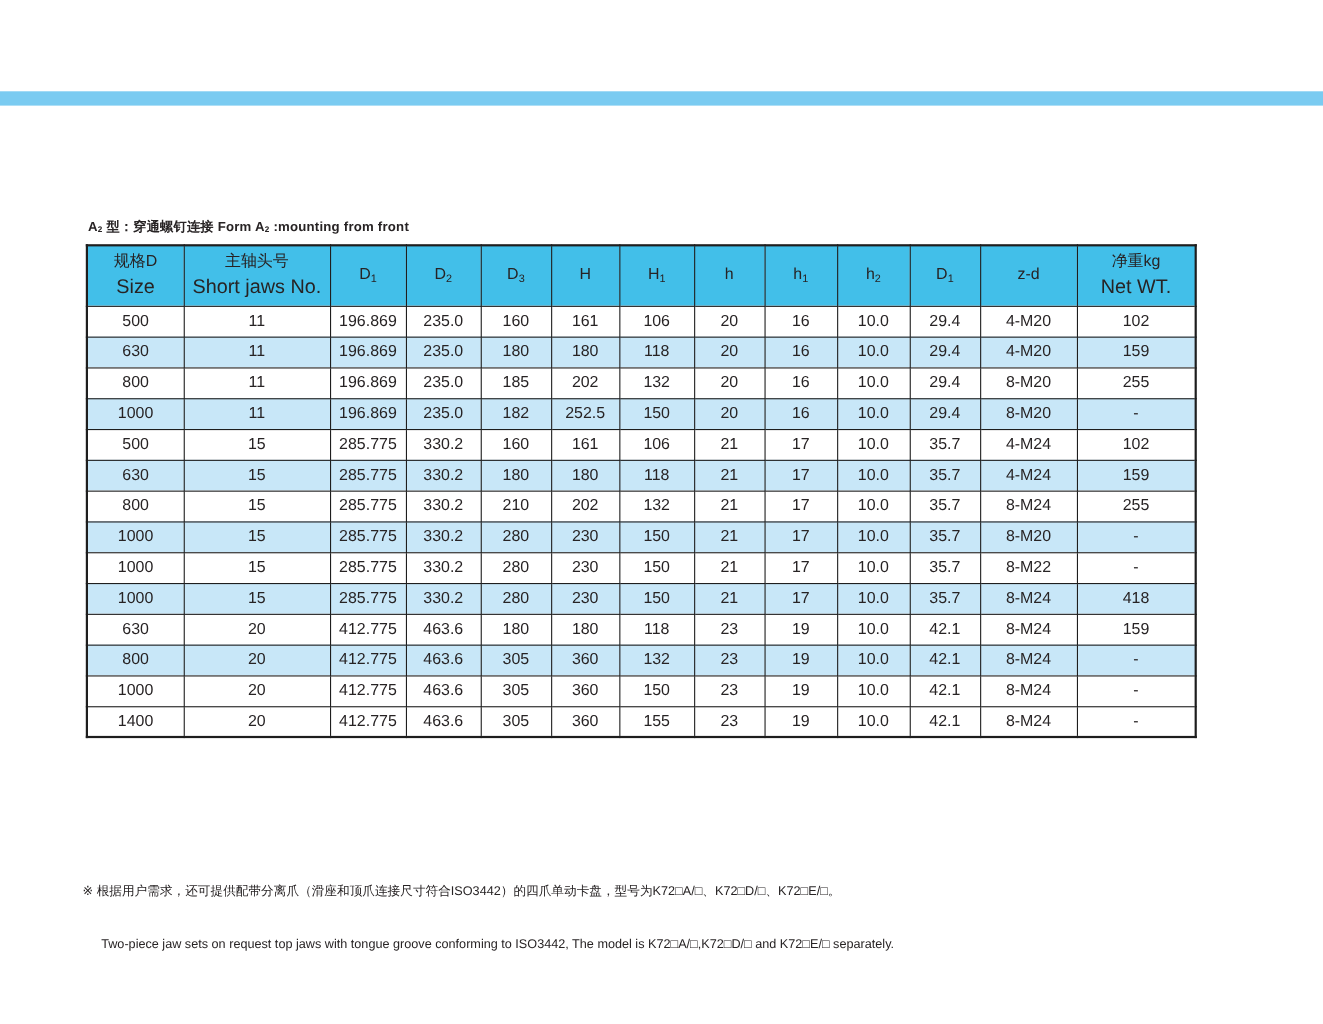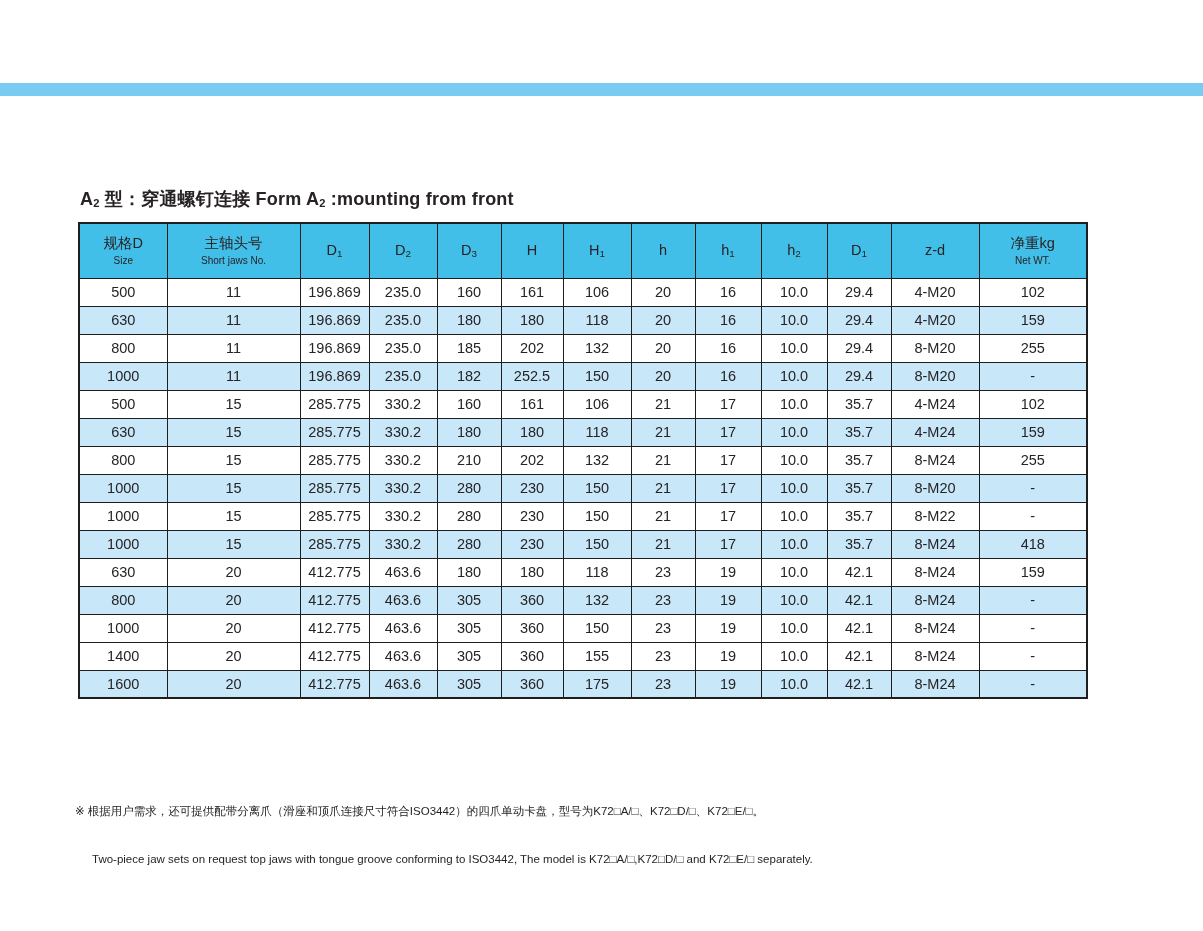--- a/index.html
+++ b/index.html
@@ -12,40 +12,40 @@
   *{margin:0;padding:0;box-sizing:border-box;}
   html,body{width:1203px;height:931px;background:#ffffff;overflow:hidden;}
   body{font-family:"Liberation Sans","DejaVu Sans",sans-serif;color:var(--ink);position:relative;}
 
   .accent-stripe{
     position:absolute;left:0;top:83px;width:100%;height:13px;
     background:var(--stripe);
   }
 
   .page-title{
-    position:absolute;left:80px;top:187px;
-    font-size:18px;letter-spacing:0.2px;color:var(--ink);
+    position:absolute;left:80px;top:198px;
+    font-size:12px;letter-spacing:0.2px;color:var(--ink);
     white-space:nowrap;
   }
   .page-title sub{font-size:0.62em;vertical-align:-0.18em;}
 
   .table-wrap{position:absolute;left:78px;top:222px;}
   table{
     border-collapse:collapse;table-layout:fixed;width:1008px;
     font-size:14.5px;color:var(--ink);
   }
   table,th,td{border:1px solid var(--border);}
   table{border:2px solid var(--border);}
   thead th{
     background:var(--header-bg);
     height:55px;font-weight:normal;font-size:14.5px;
     text-align:center;vertical-align:middle;line-height:1.35;
     padding:0 2px;
   }
-  thead th .hdr-en{display:block;font-size:10px;}
+  thead th .hdr-en{display:block;font-size:18px;}
   thead th sub{font-size:0.68em;vertical-align:-0.2em;}
   tbody td{
     height:28px;text-align:center;vertical-align:middle;
     background:#ffffff;padding:0 2px;font-size:14.5px;
   }
   tbody tr.alt td{background:var(--row-alt-bg);}
 
   .notes{
     position:absolute;left:75px;top:803px;width:900px;
     font-size:11.5px;line-height:1.4;color:var(--ink);
@@ -297,35 +297,20 @@
           <td>305</td>
           <td>360</td>
           <td>155</td>
           <td>23</td>
           <td>19</td>
           <td>10.0</td>
           <td>42.1</td>
           <td>8-M24</td>
           <td>-</td>
         </tr>
-        <tr class="alt">
-          <td>1600</td>
-          <td>20</td>
-          <td>412.775</td>
-          <td>463.6</td>
-          <td>305</td>
-          <td>360</td>
-          <td>175</td>
-          <td>23</td>
-          <td>19</td>
-          <td>10.0</td>
-          <td>42.1</td>
-          <td>8-M24</td>
-          <td>-</td>
-        </tr>
       </tbody>
   </table>
 </div>
 
 <div class="notes">
   <div class="line-zh"><span>※</span> <span>根据用户需求，还可提供配带分离爪（滑座和顶爪连接尺寸符合ISO3442）的四爪单动卡盘，型号为K72□A/□、K72□D/□、K72□E/□。</span></div>
   <div class="line-en">Two-piece jaw sets on request top jaws with tongue groove conforming to ISO3442, The model is K72□A/□,K72□D/□ and K72□E/□ separately.</div>
 </div>
 
 </body></html>

